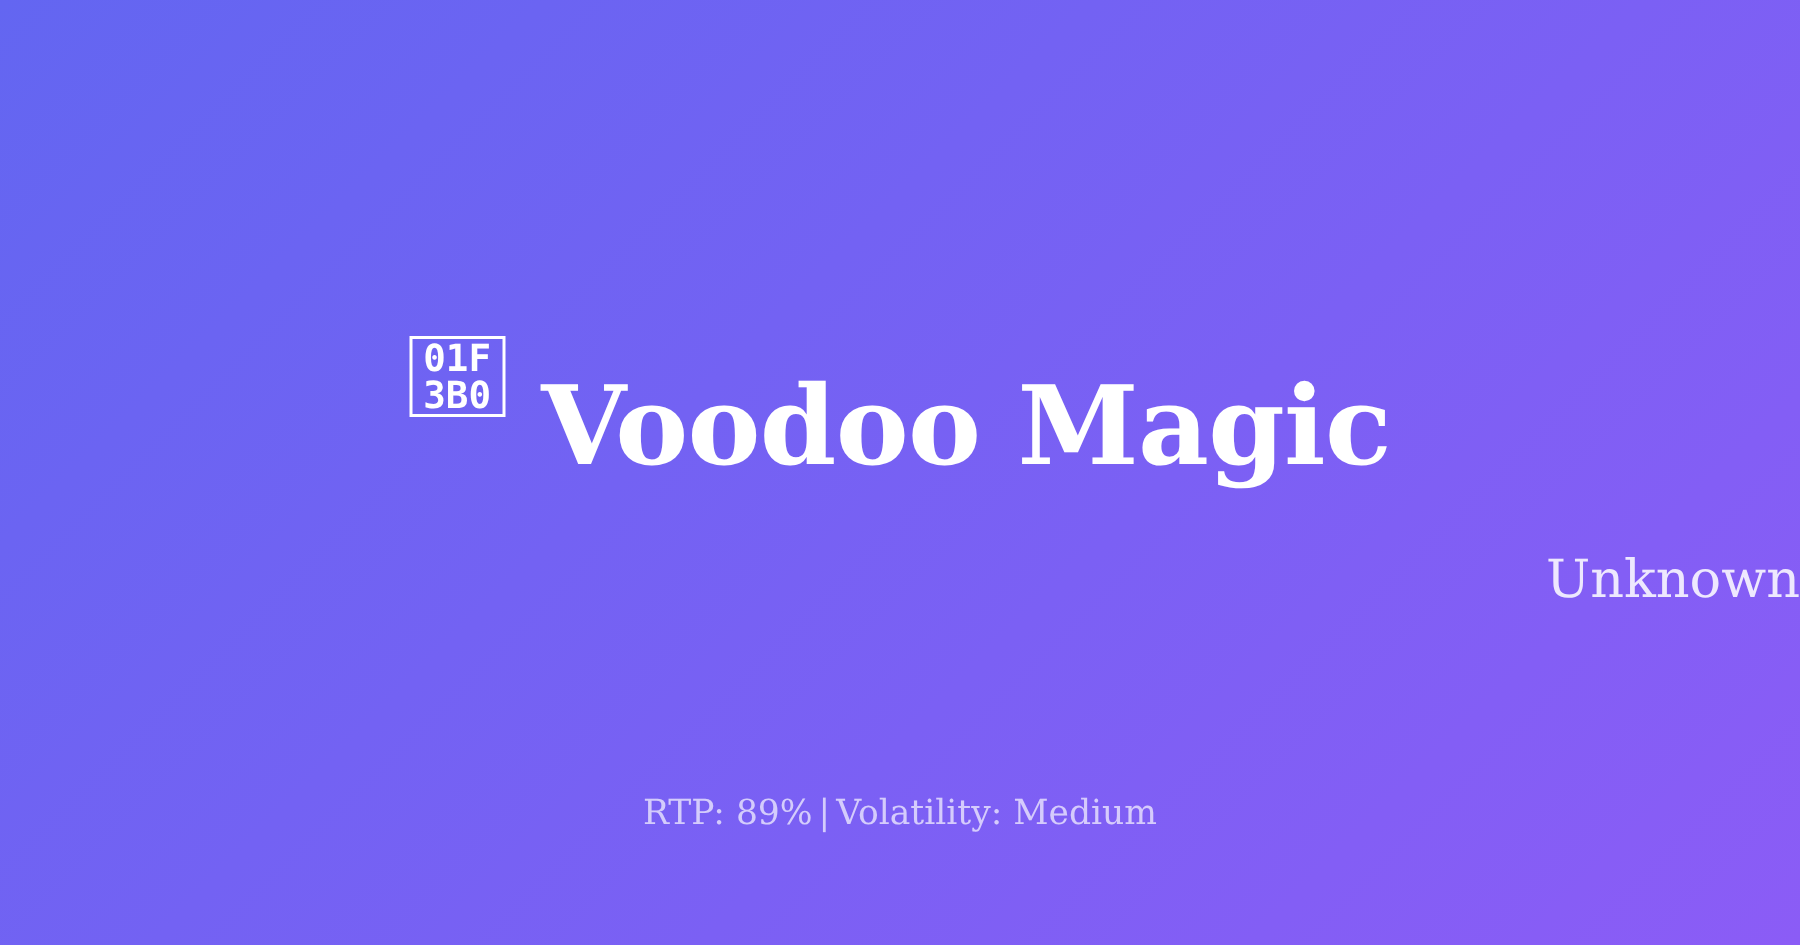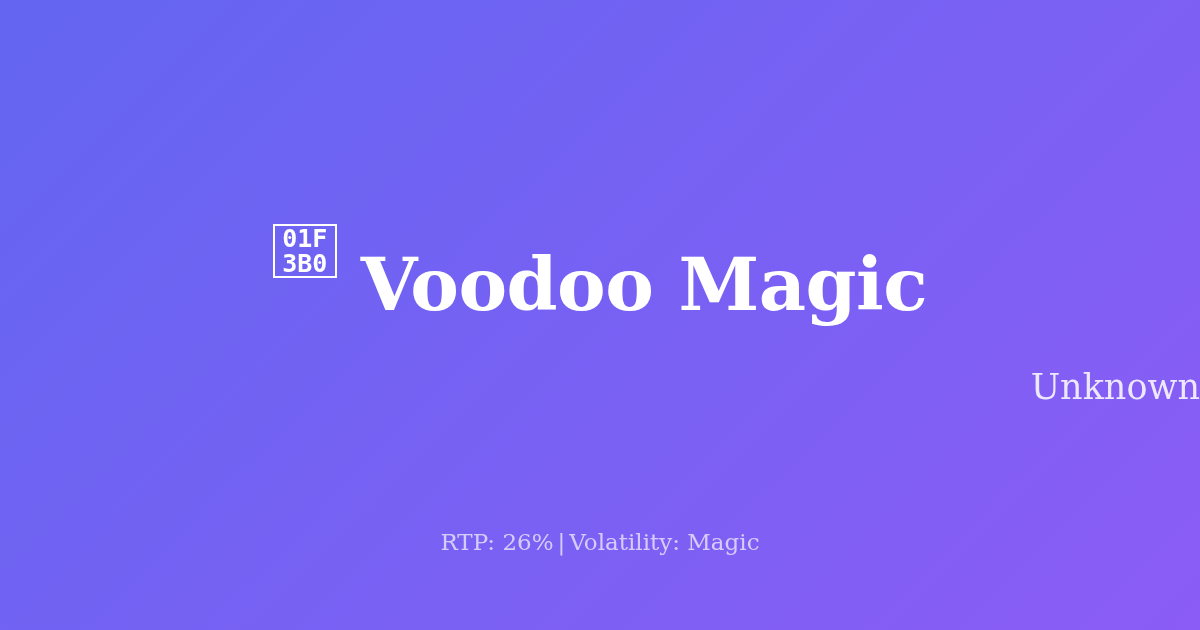--- a/index.html
+++ b/index.html
@@ -120,16 +120,16 @@
       <span class="tofu-row">3B0</span>
     </span>
 
     <h1 id="game-title">Voodoo Magic</h1>
 
   </div>
 
   <div id="game-provider">Unknown</div>
 
   <div id="game-stats">
-    <span>RTP: 26%</span><span class="stat-sep">|</span><span>Volatility: Magic</span>
+    <span>RTP: 89%</span><span class="stat-sep">|</span><span>Volatility: Medium</span>
   </div>
 
 </div>
 
 </body></html>

